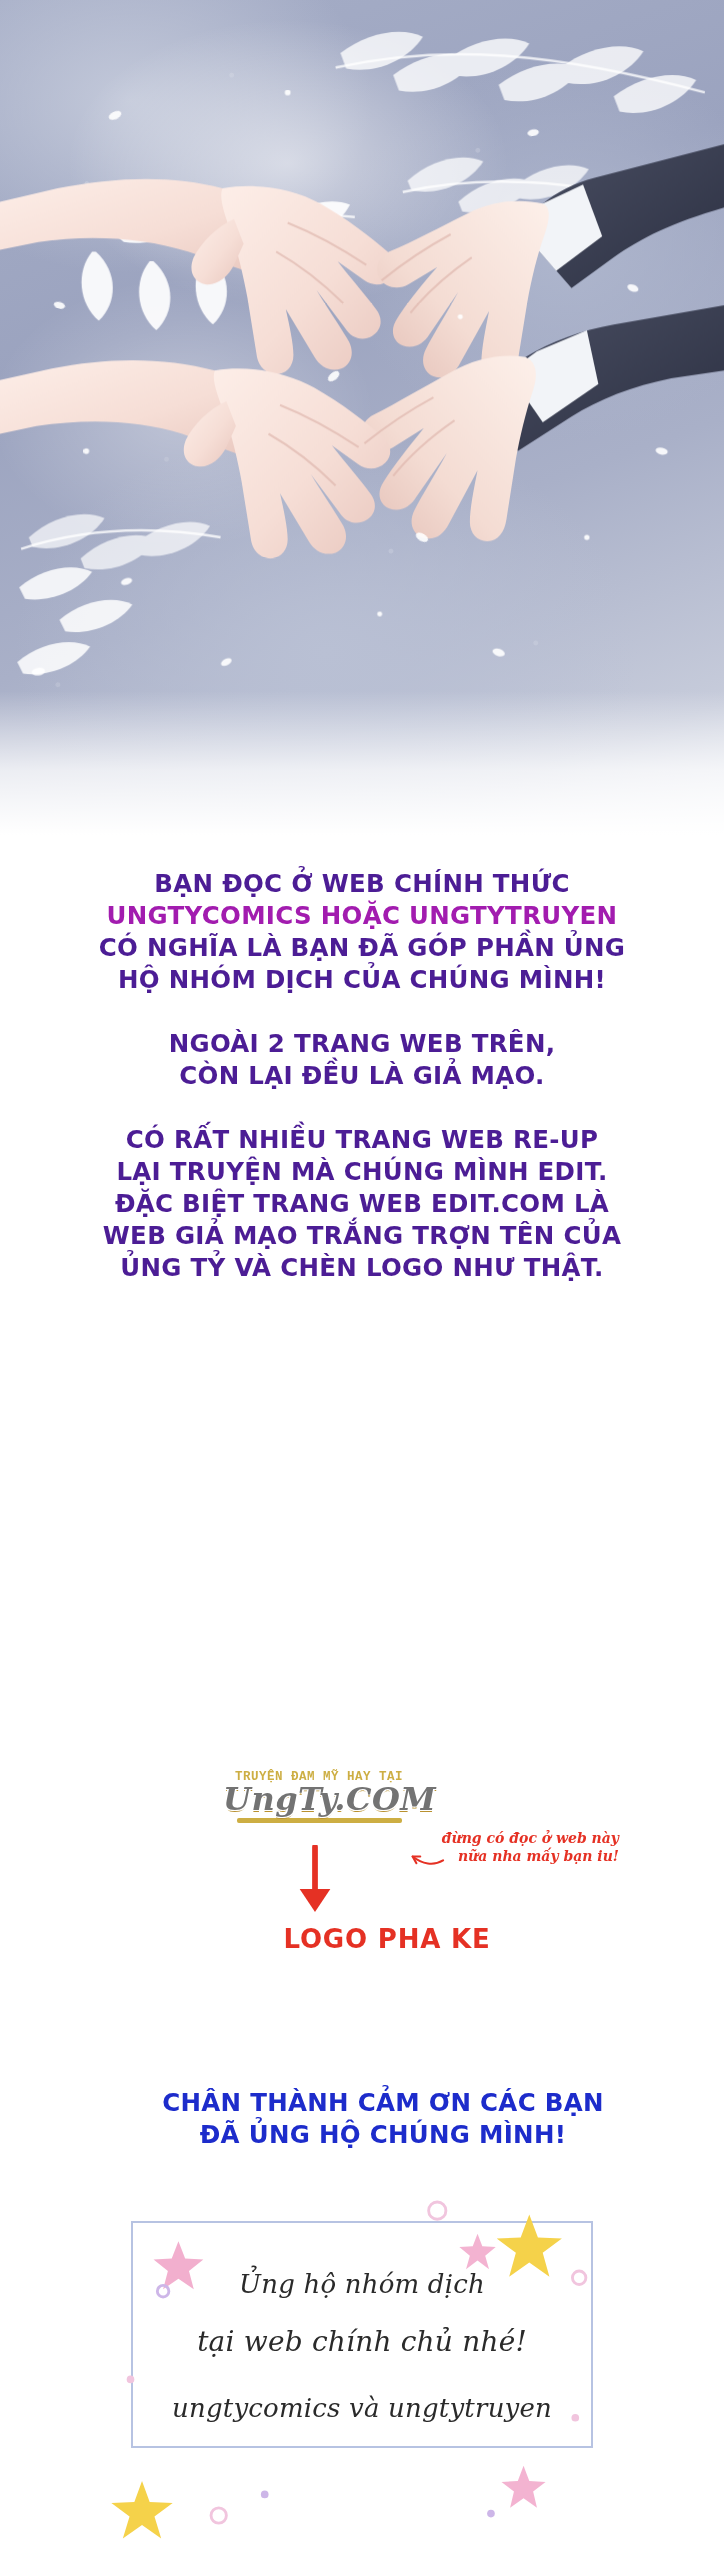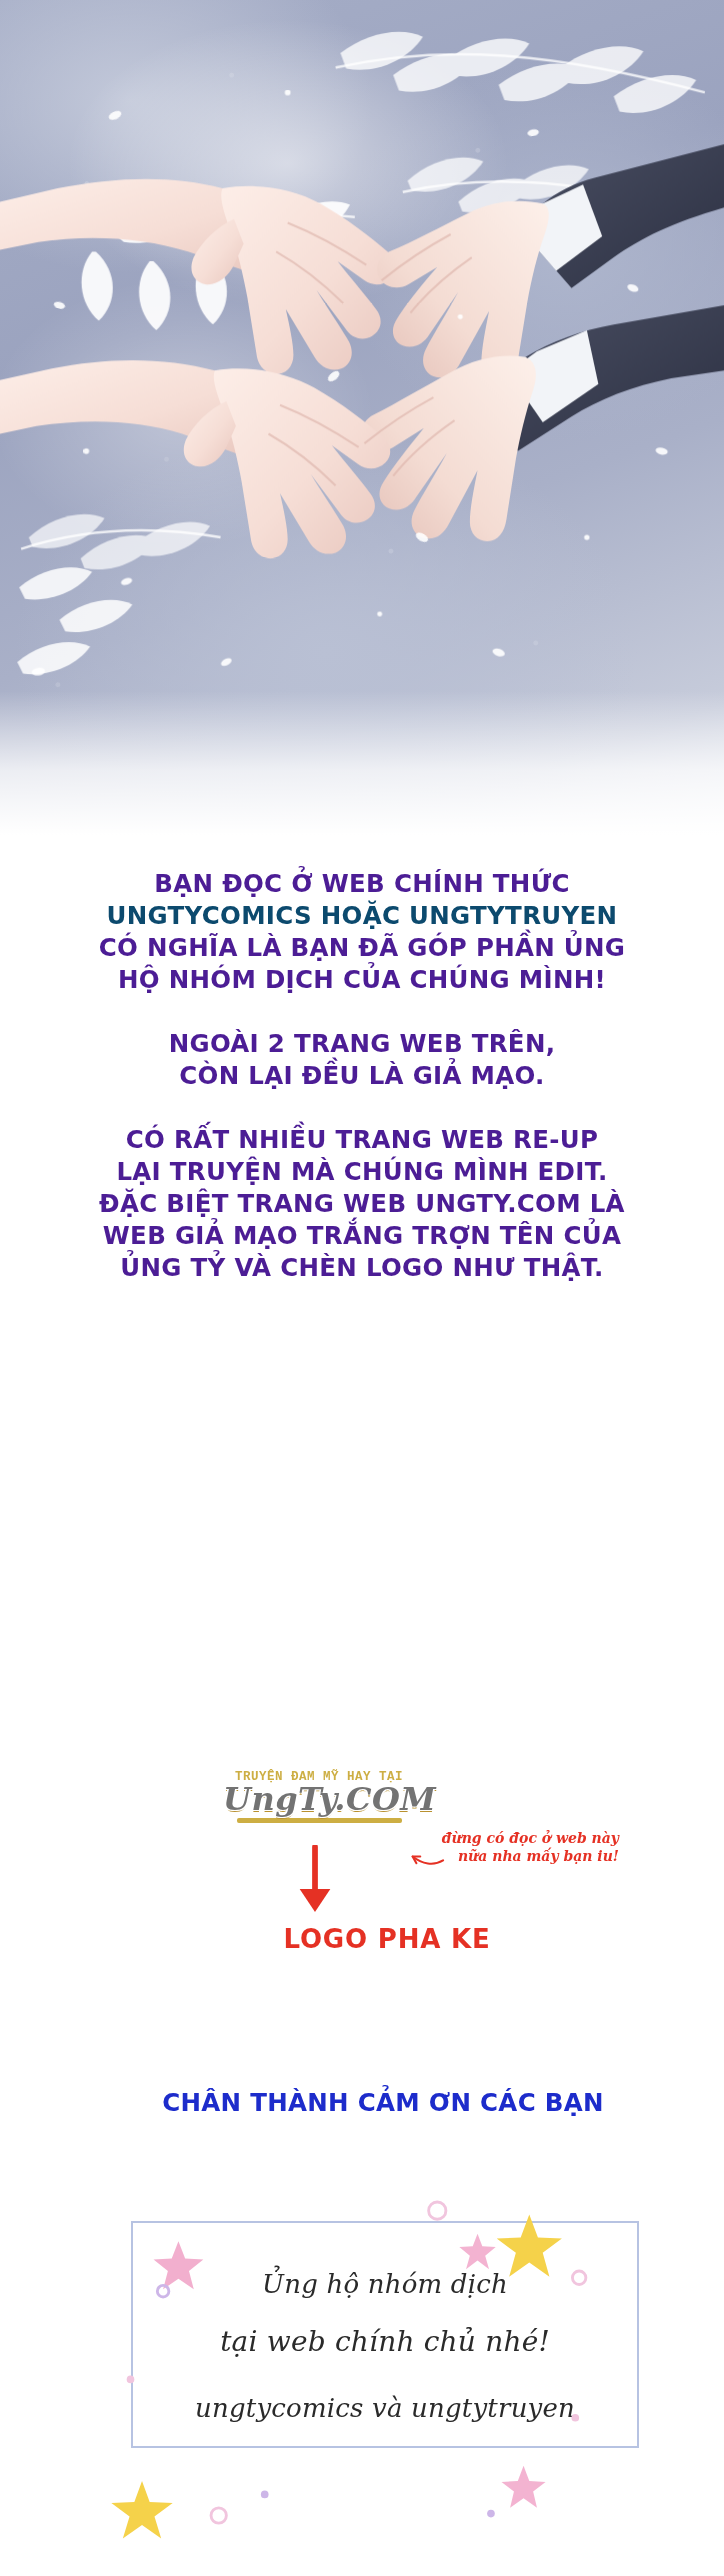--- a/index.html
+++ b/index.html
@@ -66,21 +66,21 @@
   }
   .notice p {
     margin: 0;
     font-family: "DejaVu Sans", sans-serif;
     font-weight: 700;
     font-size: 24.5px;
     line-height: 32px;
     letter-spacing: 0.3px;
   }
   .blue  { color: #4c1d95; }
-  .red   { color: #0c4a6e; text-align: center; }
+  .red   { color: #a21caf; text-align: center; }
   .para-gap { height: 32px; }
 
   
   .logo-block {
     position: absolute;
     left: 0;
     top: 1770px;
     width: 724px;
     height: 288px;
   }
@@ -184,21 +184,21 @@
     color: #1d2ccb;
     letter-spacing: 0.3px;
     padding-left: 42px;
   }
 
   
   .support-card {
     position: absolute;
     left: 131px;
     top: 2221px;
-    width: 508px;
+    width: 462px;
     height: 227px;
     border: 2.4px solid #b7c3e2;
     box-sizing: border-box;
     background: #ffffff;
   }
   .support-card .line {
     font-family: "DejaVu Serif", serif;
     font-style: italic;
     font-weight: 400;
     color: #2a2a2a;
@@ -362,21 +362,21 @@
 
   <div class="para-gap"></div>
 
   <p class="blue">NGOÀI 2 TRANG WEB TRÊN,</p>
   <p class="blue">CÒN LẠI ĐỀU LÀ GIẢ MẠO.</p>
 
   <div class="para-gap"></div>
 
   <p class="blue">CÓ RẤT NHIỀU TRANG WEB RE-UP</p>
   <p class="blue">LẠI TRUYỆN MÀ CHÚNG MÌNH EDIT.</p>
-  <p class="blue">ĐẶC BIỆT TRANG WEB UNGTY.COM LÀ</p>
+  <p class="blue">ĐẶC BIỆT TRANG WEB EDIT.COM LÀ</p>
   <p class="blue">WEB GIẢ MẠO TRẮNG TRỢN TÊN CỦA</p>
   <p class="blue">ỦNG TỶ VÀ CHÈN LOGO NHƯ THẬT.</p>
 </div>
 
 <div class="logo-block">
 
   <div class="fake-logo">
     <div class="tagline">TRUYỆN ĐAM MỸ HAY TẠI</div>
     <div class="brand">UngTy.COM</div>
     <div class="underline"></div>
@@ -392,20 +392,21 @@
   <svg class="down-arrow" viewBox="0 0 48 72">
     <path d="M24,2 L24,54" stroke="#e53124" stroke-width="6" stroke-linecap="round" fill="none"></path>
     <path d="M8,46 L24,70 L40,46 Z" fill="#e53124"></path>
   </svg>
 
   <div class="logo-pha-ke">LOGO PHA KE</div>
 </div>
 
 <div class="thanks">
   <p>CHÂN THÀNH CẢM ƠN CÁC BẠN</p>
+  <p>ĐÃ ỦNG HỘ CHÚNG MÌNH!</p>
 </div>
 
 <div class="support-card">
   <div class="line l1">Ủng hộ nhóm dịch</div>
   <div class="line l2">tại web chính chủ nhé!</div>
   <div class="line l3">ungtycomics và ungtytruyen</div>
 </div>
 
 <svg class="deco" style="left:96px; top:2178px; width:556px; height:374px;" viewBox="0 0 580 390">
 

